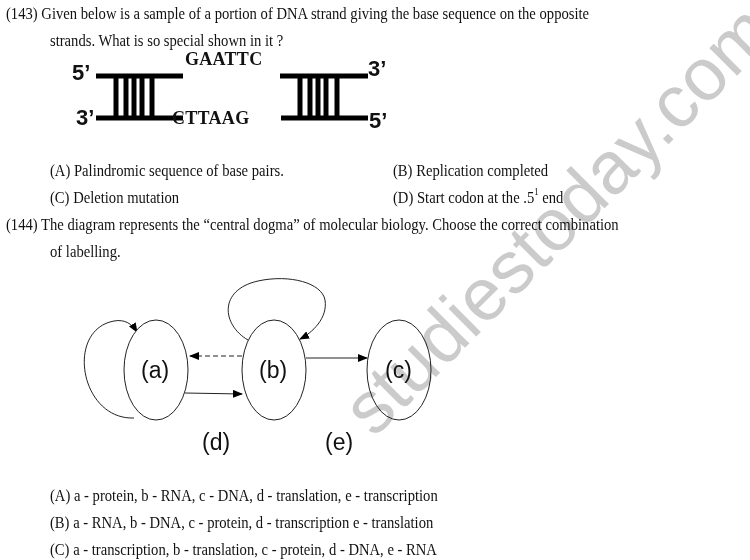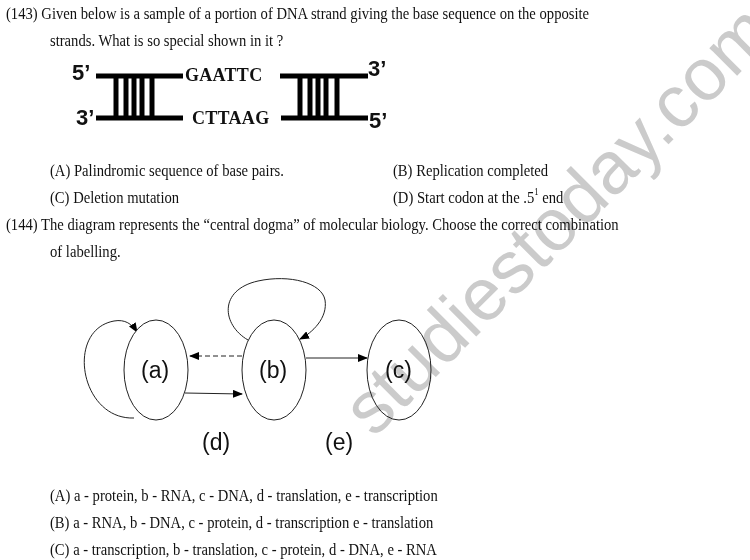--- a/index.html
+++ b/index.html
@@ -62,22 +62,22 @@
     <line x1="310" y1="76" x2="310" y2="118"></line>
     <line x1="318" y1="76" x2="318" y2="118"></line>
     <line x1="326" y1="76" x2="326" y2="118"></line>
     <line x1="337" y1="76" x2="337" y2="118"></line>
   </g>
 </svg>
 <div class="dna-label" style="left:72px; top:62px;">5’</div>
 <div class="dna-label" style="left:76px; top:107px;">3’</div>
 <div class="dna-label" style="left:368px; top:58px;">3’</div>
 <div class="dna-label" style="left:369px; top:110px;">5’</div>
-<div class="dna-seq" style="left:185px; top:66px;">GAATTC</div>
-<div class="dna-seq" style="left:192px; top:109px;">CTTAAG</div>
+<div class="dna-seq" style="left:185px; top:50px;">GAATTC</div>
+<div class="dna-seq" style="left:172px; top:109px;">CTTAAG</div>
 
 <div class="line" style="left:50px; top:161px;">(A) Palindromic sequence of base pairs.</div>
 <div class="line" style="left:393px; top:161px;">(B) Replication completed</div>
 <div class="line" style="left:50px; top:188px;">(C) Deletion mutation</div>
 <div class="line" style="left:393px; top:188px;">
   <span>(D) Start codon at the .5</span><sup>1</sup><span> end</span>
 </div>
 
 <div class="line" style="left:6px; top:215px;">
   <span class="qnum">(144)</span>

